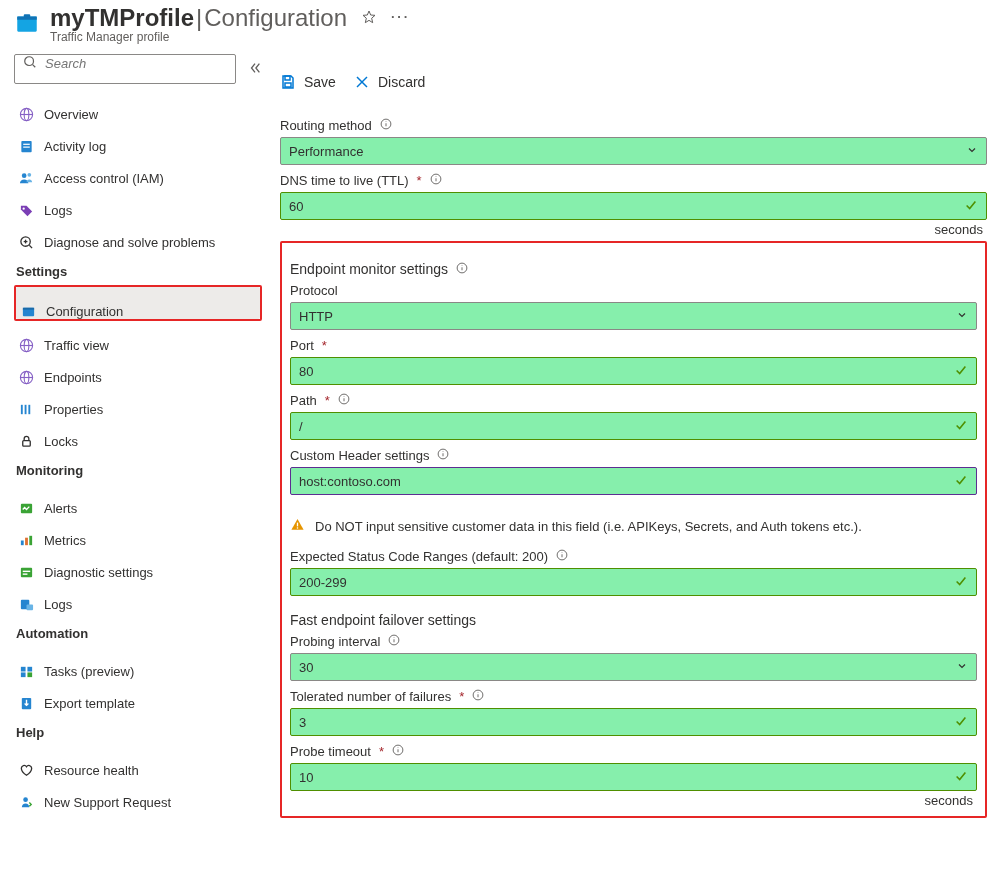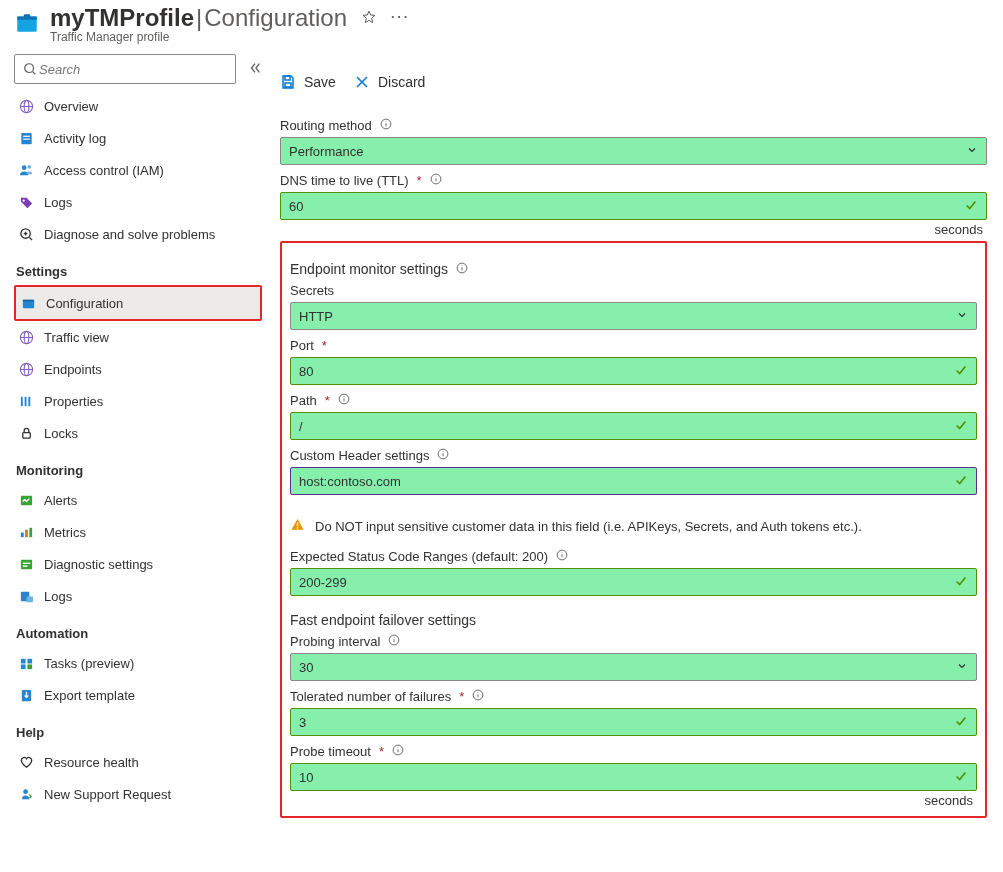--- a/index.html
+++ b/index.html
@@ -23,26 +23,26 @@
   .title-sep{margin:0 2px;font-weight:400;color:var(--muted);}
   .title-section{font-weight:400;color:var(--muted);}
   .subtitle{font-size:12px;color:var(--muted);margin-top:-2px;}
   .star-icon svg{width:16px;height:16px;fill:none;stroke:var(--muted);stroke-width:1.5;}
   .more{color:var(--muted);letter-spacing:2px;font-weight:700;cursor:pointer;padding-bottom:4px;}
   
   .body{display:flex;gap:16px;}
   .sidebar{width:248px;flex:0 0 auto;}
   .main{flex:1;min-width:0;}
   .search-row{display:flex;align-items:center;gap:12px;margin-bottom:6px;}
-  .searchbox{flex:1;display:flex;align-items:center;height:30px;border:1px solid var(--border);border-radius:2px;padding:0 8px;color:var(--muted);}
+  .searchbox{flex:1;display:flex;align-items:flex-start;gap:6px;height:30px;border:1px solid var(--border);border-radius:2px;padding:0 8px;color:var(--muted);}
   .searchbox input{border:none;outline:none;font-size:13px;flex:1;color:var(--text);font-style:italic;}
   .collapse-btn svg{width:14px;height:14px;stroke:var(--muted);fill:none;stroke-width:1.5;}
   .nav{list-style:none;margin:4px 0 0 0;padding:0;}
   .nav-group-title{font-weight:600;color:var(--text);padding:14px 6px 6px 2px;font-size:13px;}
-  .nav-item{display:flex;align-items:center;gap:10px;height:32px;padding:0 6px 0 4px;cursor:pointer;border-radius:2px;}
+  .nav-item{display:flex;align-items:flex-end;gap:10px;height:32px;padding:0 6px 0 4px;cursor:pointer;border-radius:2px;}
   .nav-item.active{background:#edebe9;}
   .nav-item .ic{width:16px;display:flex;justify-content:center;}
   .nav-item svg{width:15px;height:15px;}
   .nav-hl{border:2px solid var(--red-box);border-radius:2px;padding:0;}
   
   .toolbar{height:56px;display:flex;align-items:center;gap:18px;padding:0 2px;border-bottom:0;}
   .tbtn{display:flex;align-items:center;gap:8px;cursor:pointer;font-size:14px;}
   .tbtn svg{width:16px;height:16px;stroke:var(--link);fill:none;stroke-width:1.5;}
   
   .form{padding:0 2px 20px 2px;}
@@ -373,21 +373,21 @@
 
         <div class="redbox">
           <div class="section-title">
             <span>Endpoint monitor settings</span>
             <span class="info-ic"><svg>
                   <use href="#i-info"></use>
                 </svg></span>
           </div>
 
           <div class="lbl">
-              <span>Secrets</span>
+              <span>Protocol</span>
             </div>
           <div class="field">
             <span class="field-text">HTTP</span>
             <span class="chev"><svg>
                   <use href="#i-chev-down"></use>
                 </svg></span>
           </div>
 
           <div class="form-row">
             <div class="lbl">

